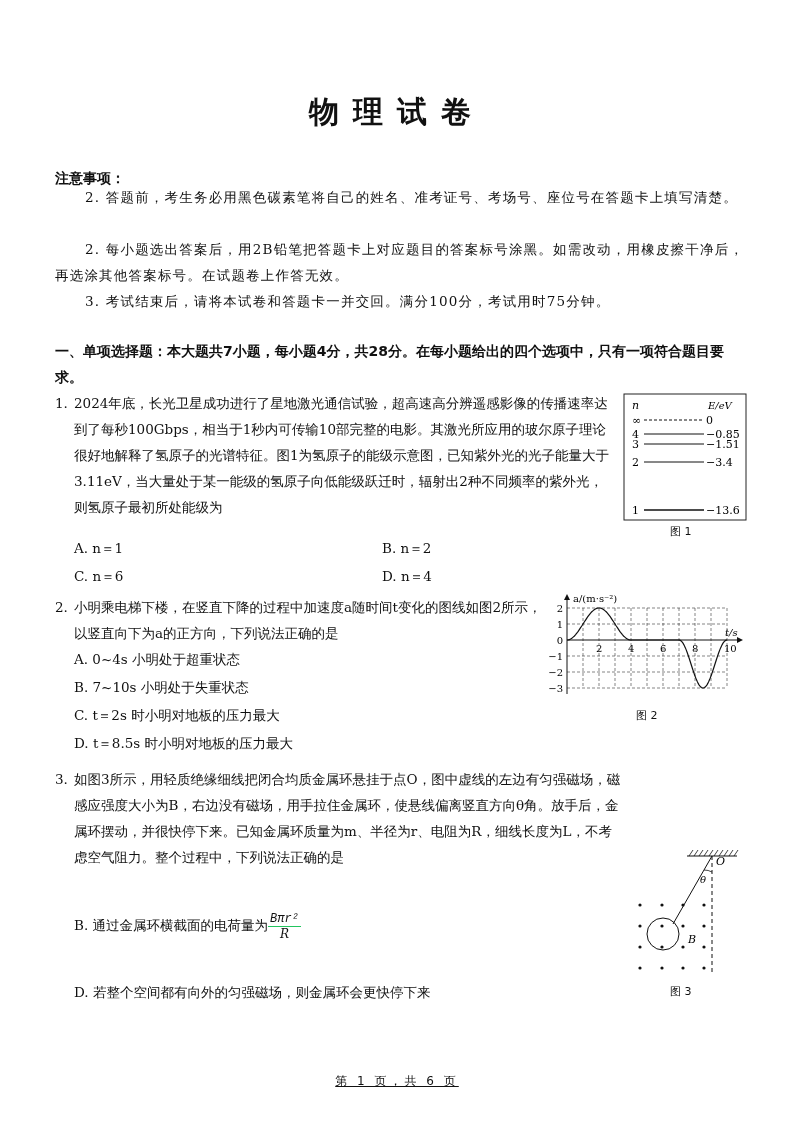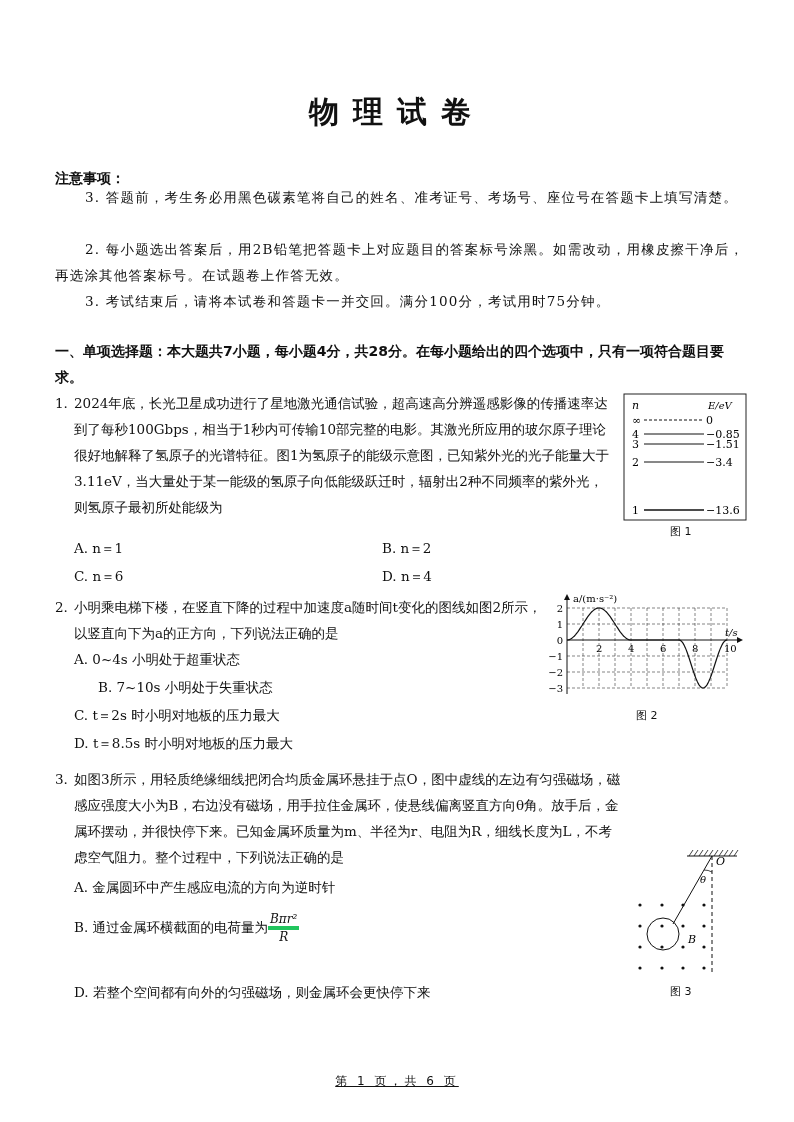--- a/index.html
+++ b/index.html
@@ -16,32 +16,32 @@
        font-family:"DejaVu Sans","Liberation Sans",sans-serif;}
   .q{position:absolute;font-size:13.5px;line-height:26px;}
   .qnum{position:absolute;left:0;top:0;}
   .qtext{margin-left:19px;}
   .opt{position:absolute;font-size:13.5px;line-height:20px;}
   .fig{position:absolute;}
   .figcap{position:absolute;font-size:11px;font-family:"DejaVu Sans","Liberation Sans",sans-serif;}
   .footer{position:absolute;top:1073px;left:0;width:794px;text-align:center;font-size:12px;
           font-family:"DejaVu Sans","Liberation Sans",sans-serif;letter-spacing:3px;text-decoration:underline;}
   .frac{display:inline-block;vertical-align:middle;text-align:center;font-style:italic;font-size:12px;line-height:14px;}
-  .frac .num{display:block;border-bottom:4px solid #22c55e;padding:0 2px;}
+  .frac .num{display:block;border-bottom:1px solid #22c55e;padding:0 2px;font-family:Liberation Mono, monospace;}
   .frac .den{display:block;}
 </style>
 </head>
 <body>
 
 <div class="page">
 
   <div class="title">物理试卷</div>
 
   <div class="notice-head">注意事项：</div>
-  <div class="p notice" style="top:184px;">3. 答题前，考生务必用黑色碳素笔将自己的姓名、准考证号、考场号、座位号在答题卡上填写清楚。</div>
+  <div class="p notice" style="top:184px;">2. 答题前，考生务必用黑色碳素笔将自己的姓名、准考证号、考场号、座位号在答题卡上填写清楚。</div>
   <div class="p notice" style="top:236px;">2. 每小题选出答案后，用2B铅笔把答题卡上对应题目的答案标号涂黑。如需改动，用橡皮擦干净后，再选涂其他答案标号。在试题卷上作答无效。</div>
   <div class="p notice" style="top:288px;">3. 考试结束后，请将本试卷和答题卡一并交回。满分100分，考试用时75分钟。</div>
 
   <div class="sec">一、单项选择题：本大题共7小题，每小题4分，共28分。在每小题给出的四个选项中，只有一项符合题目要求。</div>
 
   <div class="q" style="left:55px;top:390px;width:560px;">
     <span class="qnum">1.</span>
     <div class="qtext">2024年底，长光卫星成功进行了星地激光通信试验，超高速高分辨遥感影像的传播速率达到了每秒100Gbps，相当于1秒内可传输10部完整的电影。其激光所应用的玻尔原子理论很好地解释了氢原子的光谱特征。图1为氢原子的能级示意图，已知紫外光的光子能量大于3.11eV，当大量处于某一能级的氢原子向低能级跃迁时，辐射出2种不同频率的紫外光，则氢原子最初所处能级为</div>
   </div>
   <div class="opt" style="left:74px;top:538px;"><span>A.</span> <span>n＝1</span></div>
@@ -71,21 +71,21 @@
         <text x="84" y="122" font-size="11" font-family="DejaVu Serif, serif">−13.6</text>
       </g>
   </svg>
   <div class="figcap" style="left:670px;top:524px;">图 1</div>
 
   <div class="q" style="left:55px;top:594px;width:490px;">
     <span class="qnum">2.</span>
     <div class="qtext">小明乘电梯下楼，在竖直下降的过程中加速度a随时间t变化的图线如图2所示，以竖直向下为a的正方向，下列说法正确的是</div>
   </div>
   <div class="opt" style="left:74px;top:649px;"><span>A.</span> <span>0~4s 小明处于超重状态</span></div>
-  <div class="opt" style="left:74px;top:677px;margin-left:24px;"><span>B.</span> <span>7~10s 小明处于失重状态</span></div>
+  <div class="opt" style="left:74px;top:677px;"><span>B.</span> <span>7~10s 小明处于失重状态</span></div>
   <div class="opt" style="left:74px;top:705px;"><span>C.</span> <span>t＝2s 时小明对地板的压力最大</span></div>
   <div class="opt" style="left:74px;top:733px;"><span>D.</span> <span>t＝8.5s 时小明对地板的压力最大</span></div>
 
   <svg class="fig" id="chart2" style="left:545px;top:592px;" width="200" height="112">
     <g id="c2grid">
         <line x1="38" y1="16" x2="38" y2="96" stroke="#333" stroke-width="0.6" stroke-dasharray="3,2"></line>
         <line x1="54" y1="16" x2="54" y2="96" stroke="#333" stroke-width="0.6" stroke-dasharray="3,2"></line>
         <line x1="70" y1="16" x2="70" y2="96" stroke="#333" stroke-width="0.6" stroke-dasharray="3,2"></line>
         <line x1="86" y1="16" x2="86" y2="96" stroke="#333" stroke-width="0.6" stroke-dasharray="3,2"></line>
         <line x1="102" y1="16" x2="102" y2="96" stroke="#333" stroke-width="0.6" stroke-dasharray="3,2"></line>
@@ -122,21 +122,20 @@
     <path id="c2line" fill="none" stroke="#111" stroke-width="1.2" d="M22.0 48.0 L22.8 48.0 L23.6 47.8 L24.4 47.6 L25.2 47.2 L26.0 46.8 L26.8 46.3 L27.6 45.6 L28.4 44.9 L29.2 44.2 L30.0 43.3 L30.8 42.4 L31.6 41.4 L32.4 40.4 L33.2 39.3 L34.0 38.1 L34.8 36.9 L35.6 35.7 L36.4 34.5 L37.2 33.3 L38.0 32.0 L38.8 30.7 L39.6 29.5 L40.4 28.3 L41.2 27.1 L42.0 25.9 L42.8 24.7 L43.6 23.6 L44.4 22.6 L45.2 21.6 L46.0 20.7 L46.8 19.8 L47.6 19.1 L48.4 18.4 L49.2 17.7 L50.0 17.2 L50.8 16.8 L51.6 16.4 L52.4 16.2 L53.2 16.0 L54.0 16.0 L54.8 16.0 L55.6 16.2 L56.4 16.4 L57.2 16.8 L58.0 17.2 L58.8 17.7 L59.6 18.4 L60.4 19.1 L61.2 19.8 L62.0 20.7 L62.8 21.6 L63.6 22.6 L64.4 23.6 L65.2 24.7 L66.0 25.9 L66.8 27.1 L67.6 28.3 L68.4 29.5 L69.2 30.7 L70.0 32.0 L70.8 33.3 L71.6 34.5 L72.4 35.7 L73.2 36.9 L74.0 38.1 L74.8 39.3 L75.6 40.4 L76.4 41.4 L77.2 42.4 L78.0 43.3 L78.8 44.2 L79.6 44.9 L80.4 45.6 L81.2 46.3 L82.0 46.8 L82.8 47.2 L83.6 47.6 L84.4 47.8 L85.2 48.0 L86.0 48.0 L86.8 48.0 L87.6 48.0 L88.4 48.0 L89.2 48.0 L90.0 48.0 L90.8 48.0 L91.6 48.0 L92.4 48.0 L93.2 48.0 L94.0 48.0 L94.8 48.0 L95.6 48.0 L96.4 48.0 L97.2 48.0 L98.0 48.0 L98.8 48.0 L99.6 48.0 L100.4 48.0 L101.2 48.0 L102.0 48.0 L102.8 48.0 L103.6 48.0 L104.4 48.0 L105.2 48.0 L106.0 48.0 L106.8 48.0 L107.6 48.0 L108.4 48.0 L109.2 48.0 L110.0 48.0 L110.8 48.0 L111.6 48.0 L112.4 48.0 L113.2 48.0 L114.0 48.0 L114.8 48.0 L115.6 48.0 L116.4 48.0 L117.2 48.0 L118.0 48.0 L118.8 48.0 L119.6 48.0 L120.4 48.0 L121.2 48.0 L122.0 48.0 L122.8 48.0 L123.6 48.0 L124.4 48.0 L125.2 48.0 L126.0 48.0 L126.8 48.0 L127.6 48.0 L128.4 48.0 L129.2 48.0 L130.0 48.0 L130.8 48.0 L131.6 48.0 L132.4 48.0 L133.2 48.0 L134.0 48.0 L134.8 48.1 L135.6 48.5 L136.4 49.2 L137.2 50.1 L138.0 51.2 L138.8 52.6 L139.6 54.2 L140.4 55.9 L141.2 57.9 L142.0 60.0 L142.8 62.2 L143.6 64.6 L144.4 67.0 L145.2 69.5 L146.0 72.0 L146.8 74.5 L147.6 77.0 L148.4 79.4 L149.2 81.8 L150.0 84.0 L150.8 86.1 L151.6 88.1 L152.4 89.8 L153.2 91.4 L154.0 92.8 L154.8 93.9 L155.6 94.8 L156.4 95.5 L157.2 95.9 L158.0 96.0 L158.8 95.9 L159.6 95.5 L160.4 94.8 L161.2 93.9 L162.0 92.8 L162.8 91.4 L163.6 89.8 L164.4 88.1 L165.2 86.1 L166.0 84.0 L166.8 81.8 L167.6 79.4 L168.4 77.0 L169.2 74.5 L170.0 72.0 L170.8 69.5 L171.6 67.0 L172.4 64.6 L173.2 62.2 L174.0 60.0 L174.8 57.9 L175.6 55.9 L176.4 54.2 L177.2 52.6 L178.0 51.2 L178.8 50.1 L179.6 49.2 L180.4 48.5 L181.2 48.1 L182.0 48.0 "></path>
     <text id="c2ylabel" font-size="10" font-family="DejaVu Serif, serif" x="28" y="10">a/(m·s⁻²)</text>
     <text id="c2xlabel" font-size="10" font-style="italic" font-family="DejaVu Serif, serif" x="180" y="44">t/s</text>
   </svg>
   <div class="figcap" style="left:636px;top:708px;">图 2</div>
 
   <div class="q" style="left:55px;top:766px;width:690px;">
     <span class="qnum">3.</span>
     <div class="qtext" style="width:550px;">如图3所示，用轻质绝缘细线把闭合均质金属环悬挂于点O，图中虚线的左边有匀强磁场，磁感应强度大小为B，右边没有磁场，用手拉住金属环，使悬线偏离竖直方向θ角。放手后，金属环摆动，并很快停下来。已知金属环质量为m、半径为r、电阻为R，细线长度为L，不考虑空气阻力。整个过程中，下列说法正确的是</div>
   </div>
-  <div class="opt" style="left:74px;top:877px;"><span>A.</span> <span>金属圆环中产生感应电流的方向为逆时针</span></div>
   <div class="opt" style="left:74px;top:912px;">
     <span>B.</span> <span>通过金属环横截面的电荷量为</span><span class="frac"><span class="num">Bπr²</span><span class="den">R</span></span>
   </div>
   <div class="opt" style="left:74px;top:982px;"><span>D.</span> <span>若整个空间都有向外的匀强磁场，则金属环会更快停下来</span></div>
 
   <svg class="fig" style="left:615px;top:842px;" width="130" height="140">
     <line x1="72" y1="14" x2="122" y2="14" stroke="#111" stroke-width="1"></line>
     <g id="hatch">
         <line x1="74" y1="14" x2="78" y2="8" stroke="#111" stroke-width="0.8"></line>
         <line x1="79" y1="14" x2="83" y2="8" stroke="#111" stroke-width="0.8"></line>

